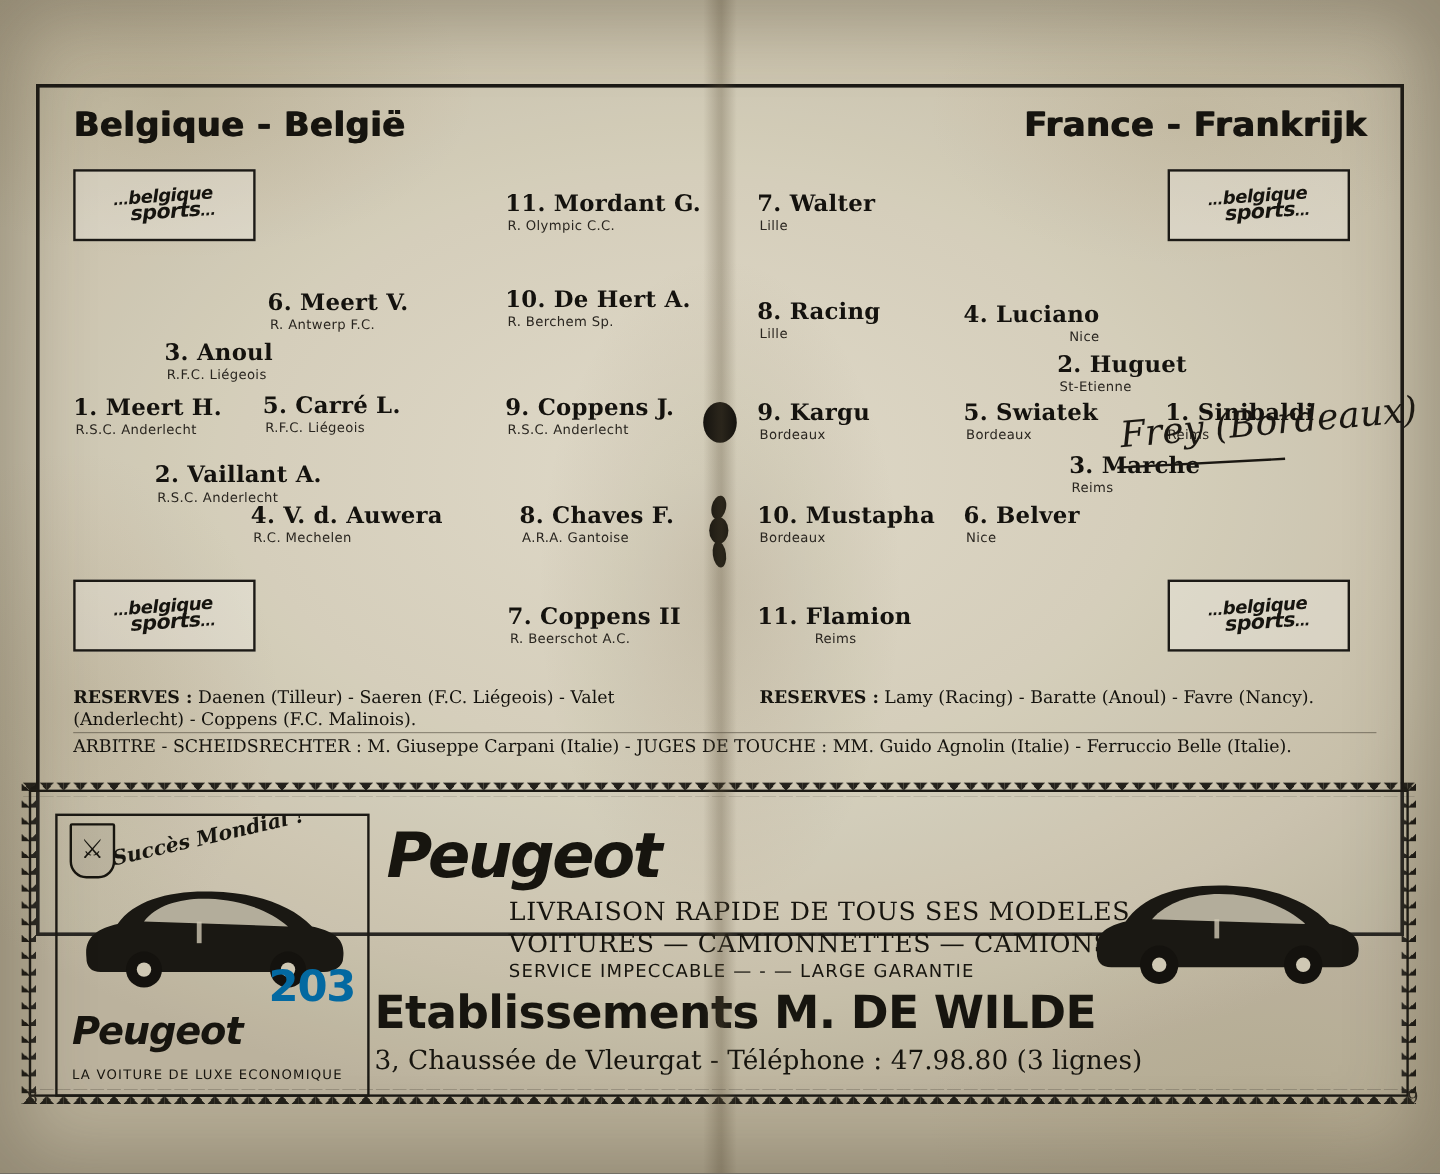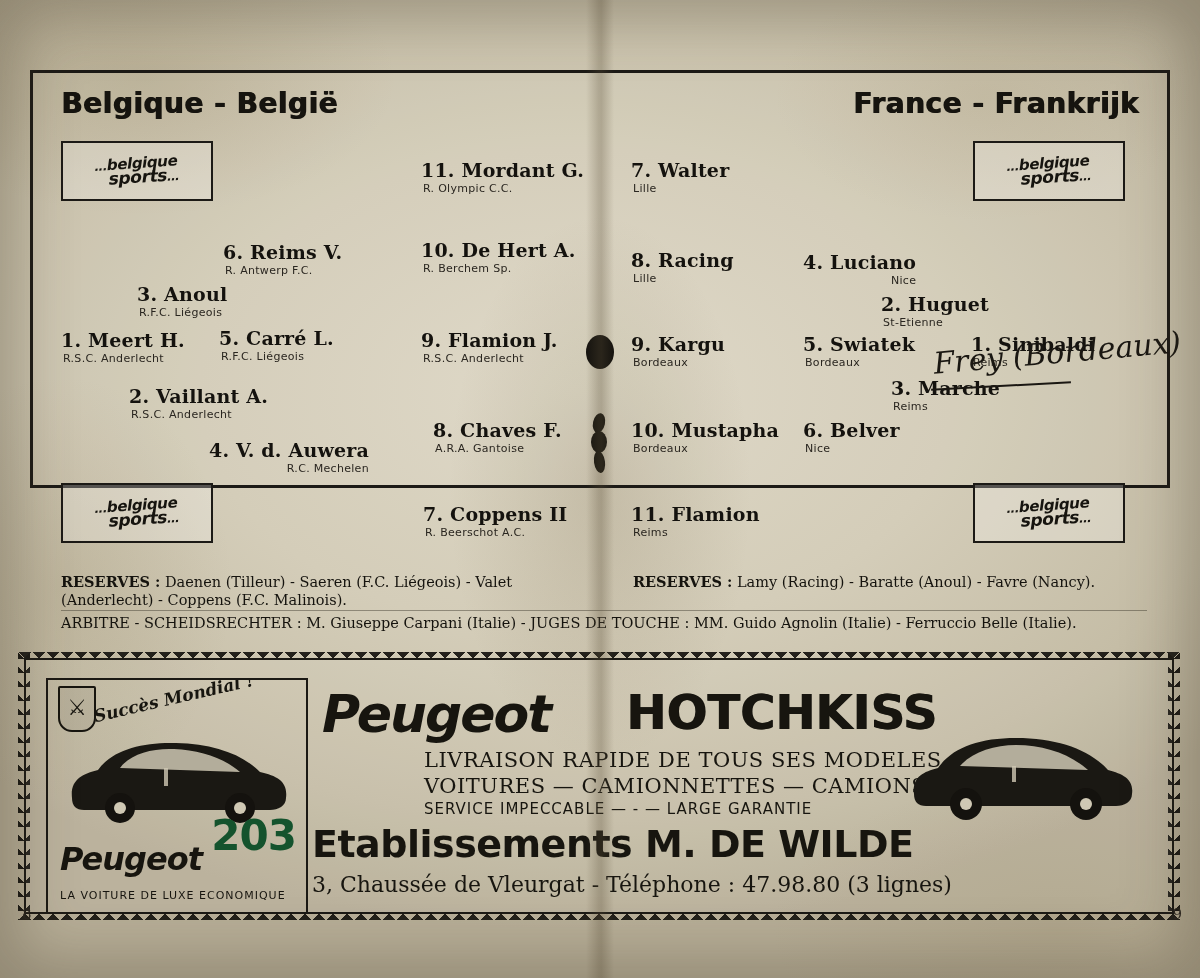--- a/index.html
+++ b/index.html
@@ -42,21 +42,21 @@
     background: linear-gradient(90deg, rgba(90,78,55,0.00) 0%, rgba(90,78,55,0.28) 45%, rgba(90,78,55,0.30) 55%, rgba(90,78,55,0.00) 100%);
     pointer-events: none;
   }
 
   
   #lineup-box {
     position: absolute;
     left: 30px;
     top: 70px;
     width: 1140px;
-    height: 418px;
+    height: 710px;
     border: 3px solid #1c1a16;
     box-sizing: border-box;
     background: rgba(255,255,255,0.04);
   }
   .country-title {
     position: absolute;
     font-family: "DejaVu Sans", sans-serif;
     font-weight: bold;
     font-size: 28px;
     letter-spacing: 0.5px;
@@ -281,25 +281,25 @@
     font-family: "DejaVu Sans", sans-serif;
     font-weight: bold;
     font-style: italic;
     font-size: 32px;
     color: #17150f;
     letter-spacing: -1px;
   }
   #peugeot-203 {
     position: absolute;
     right: 10px;
-    bottom: 52px;
-    font-family: "DejaVu Sans", sans-serif;
-    font-weight: bold;
-    font-size: 42px;
-    color: #14532d;
+    bottom: 69px;
+    font-family: "DejaVu Sans", sans-serif;
+    font-weight: bold;
+    font-size: 36px;
+    color: #0369a1;
     letter-spacing: -1px;
   }
   #peugeot-tag {
     position: absolute;
     left: 12px;
     bottom: 10px;
     font-family: "DejaVu Sans", sans-serif;
     font-size: 11px;
     letter-spacing: 1px;
     color: #17150f;
@@ -428,21 +428,21 @@
     </div>
 
     <div class="player" style="left:388px; top:88px;">
       <div class="pname"><span>11.</span>
         <span>Mordant G.</span></div>
       <div class="pclub">R. Olympic C.C.</div>
     </div>
 
     <div class="player" style="left:190px; top:170px;">
       <div class="pname"><span>6.</span>
-        <span>Reims V.</span></div>
+        <span>Meert V.</span></div>
       <div class="pclub">R. Antwerp F.C.</div>
     </div>
 
     <div class="player" style="left:388px; top:168px;">
       <div class="pname"><span>10.</span>
         <span>De Hert A.</span></div>
       <div class="pclub">R. Berchem Sp.</div>
     </div>
 
     <div class="player" style="left:104px; top:212px;">
@@ -458,31 +458,31 @@
     </div>
 
     <div class="player" style="left:186px; top:256px;">
       <div class="pname"><span>5.</span>
         <span>Carré L.</span></div>
       <div class="pclub">R.F.C. Liégeois</div>
     </div>
 
     <div class="player" style="left:388px; top:258px;">
       <div class="pname"><span>9.</span>
-        <span>Flamion J.</span></div>
+        <span>Coppens J.</span></div>
       <div class="pclub">R.S.C. Anderlecht</div>
     </div>
 
     <div class="player" style="left:96px; top:302px;margin-top:12px;">
       <div class="pname"><span>2.</span>
         <span>Vaillant A.</span></div>
       <div class="pclub">R.S.C. Anderlecht</div>
     </div>
 
-    <div class="player" style="left:176px; top:368px;text-align:right;">
+    <div class="player" style="left:176px; top:348px;">
       <div class="pname"><span>4.</span>
         <span>V. d. Auwera</span></div>
       <div class="pclub">R.C. Mechelen</div>
     </div>
 
     <div class="player" style="left:400px; top:348px;">
       <div class="pname"><span>8.</span>
         <span>Chaves F.</span></div>
       <div class="pclub">A.R.A. Gantoise</div>
     </div>
@@ -553,21 +553,21 @@
         <span>Mustapha</span></div>
       <div class="pclub">Bordeaux</div>
     </div>
 
     <div class="player" style="left:770px; top:348px;">
       <div class="pname"><span>6.</span>
         <span>Belver</span></div>
       <div class="pclub">Nice</div>
     </div>
 
-    <div class="player" style="left:598px; top:432px;">
+    <div class="player" style="left:598px; top:432px;text-align:center;">
       <div class="pname"><span>11.</span>
         <span>Flamion</span></div>
       <div class="pclub">Reims</div>
     </div>
 
     <div id="handwriting">Frey (Bordeaux)</div>
     <div id="hand-underline"></div>
 
     <div class="reserves" id="reserves-left"><b>RESERVES :</b> <span>Daenen (Tilleur) - Saeren (F.C. Liégeois) - Valet (Anderlecht) - Coppens (F.C. Malinois).</span></div>
     <div class="reserves" id="reserves-right"><b>RESERVES :</b> <span>Lamy (Racing) - Baratte (Anoul) - Favre (Nancy).</span></div>
@@ -594,21 +594,20 @@
           <circle cx="176" cy="80" r="15" fill="#14120e"></circle>
             <circle cx="176" cy="80" r="6" fill="#cfc8b4"></circle>
           <rect x="100" y="40" width="4" height="18" fill="#cfc8b4" opacity="0.8"></rect>
         </svg>
         <div id="peugeot-brand">Peugeot</div>
         <div id="peugeot-203">203</div>
         <div id="peugeot-tag">LA VOITURE DE LUXE ECONOMIQUE</div>
       </div>
 
       <div id="peugeot-title">Peugeot</div>
-      <div id="hotchkiss-title">HOTCHKISS</div>
 
       <div class="ad-line" id="ad-line1">LIVRAISON RAPIDE DE TOUS SES MODELES</div>
       <div class="ad-line" id="ad-line2">VOITURES  —  CAMIONNETTES  —  CAMIONS</div>
       <div class="ad-line" id="ad-line3">SERVICE   IMPECCABLE   —  -  —   LARGE   GARANTIE</div>
 
       <div id="etab">Etablissements  M. DE WILDE</div>
       <div id="addr">3, Chaussée de Vleurgat  -  Téléphone :  47.98.80  (3 lignes)</div>
 
       <svg id="hotchkiss-car" viewBox="0 0 230 100">
         <path d="M6,72 C4,56 14,50 30,46 C44,26 70,16 108,16 C150,16 182,28 200,48 C216,52 226,58 224,72 C224,80 216,84 208,84 L18,84 C10,84 6,80 6,72 Z" fill="#1a1813"></path>

